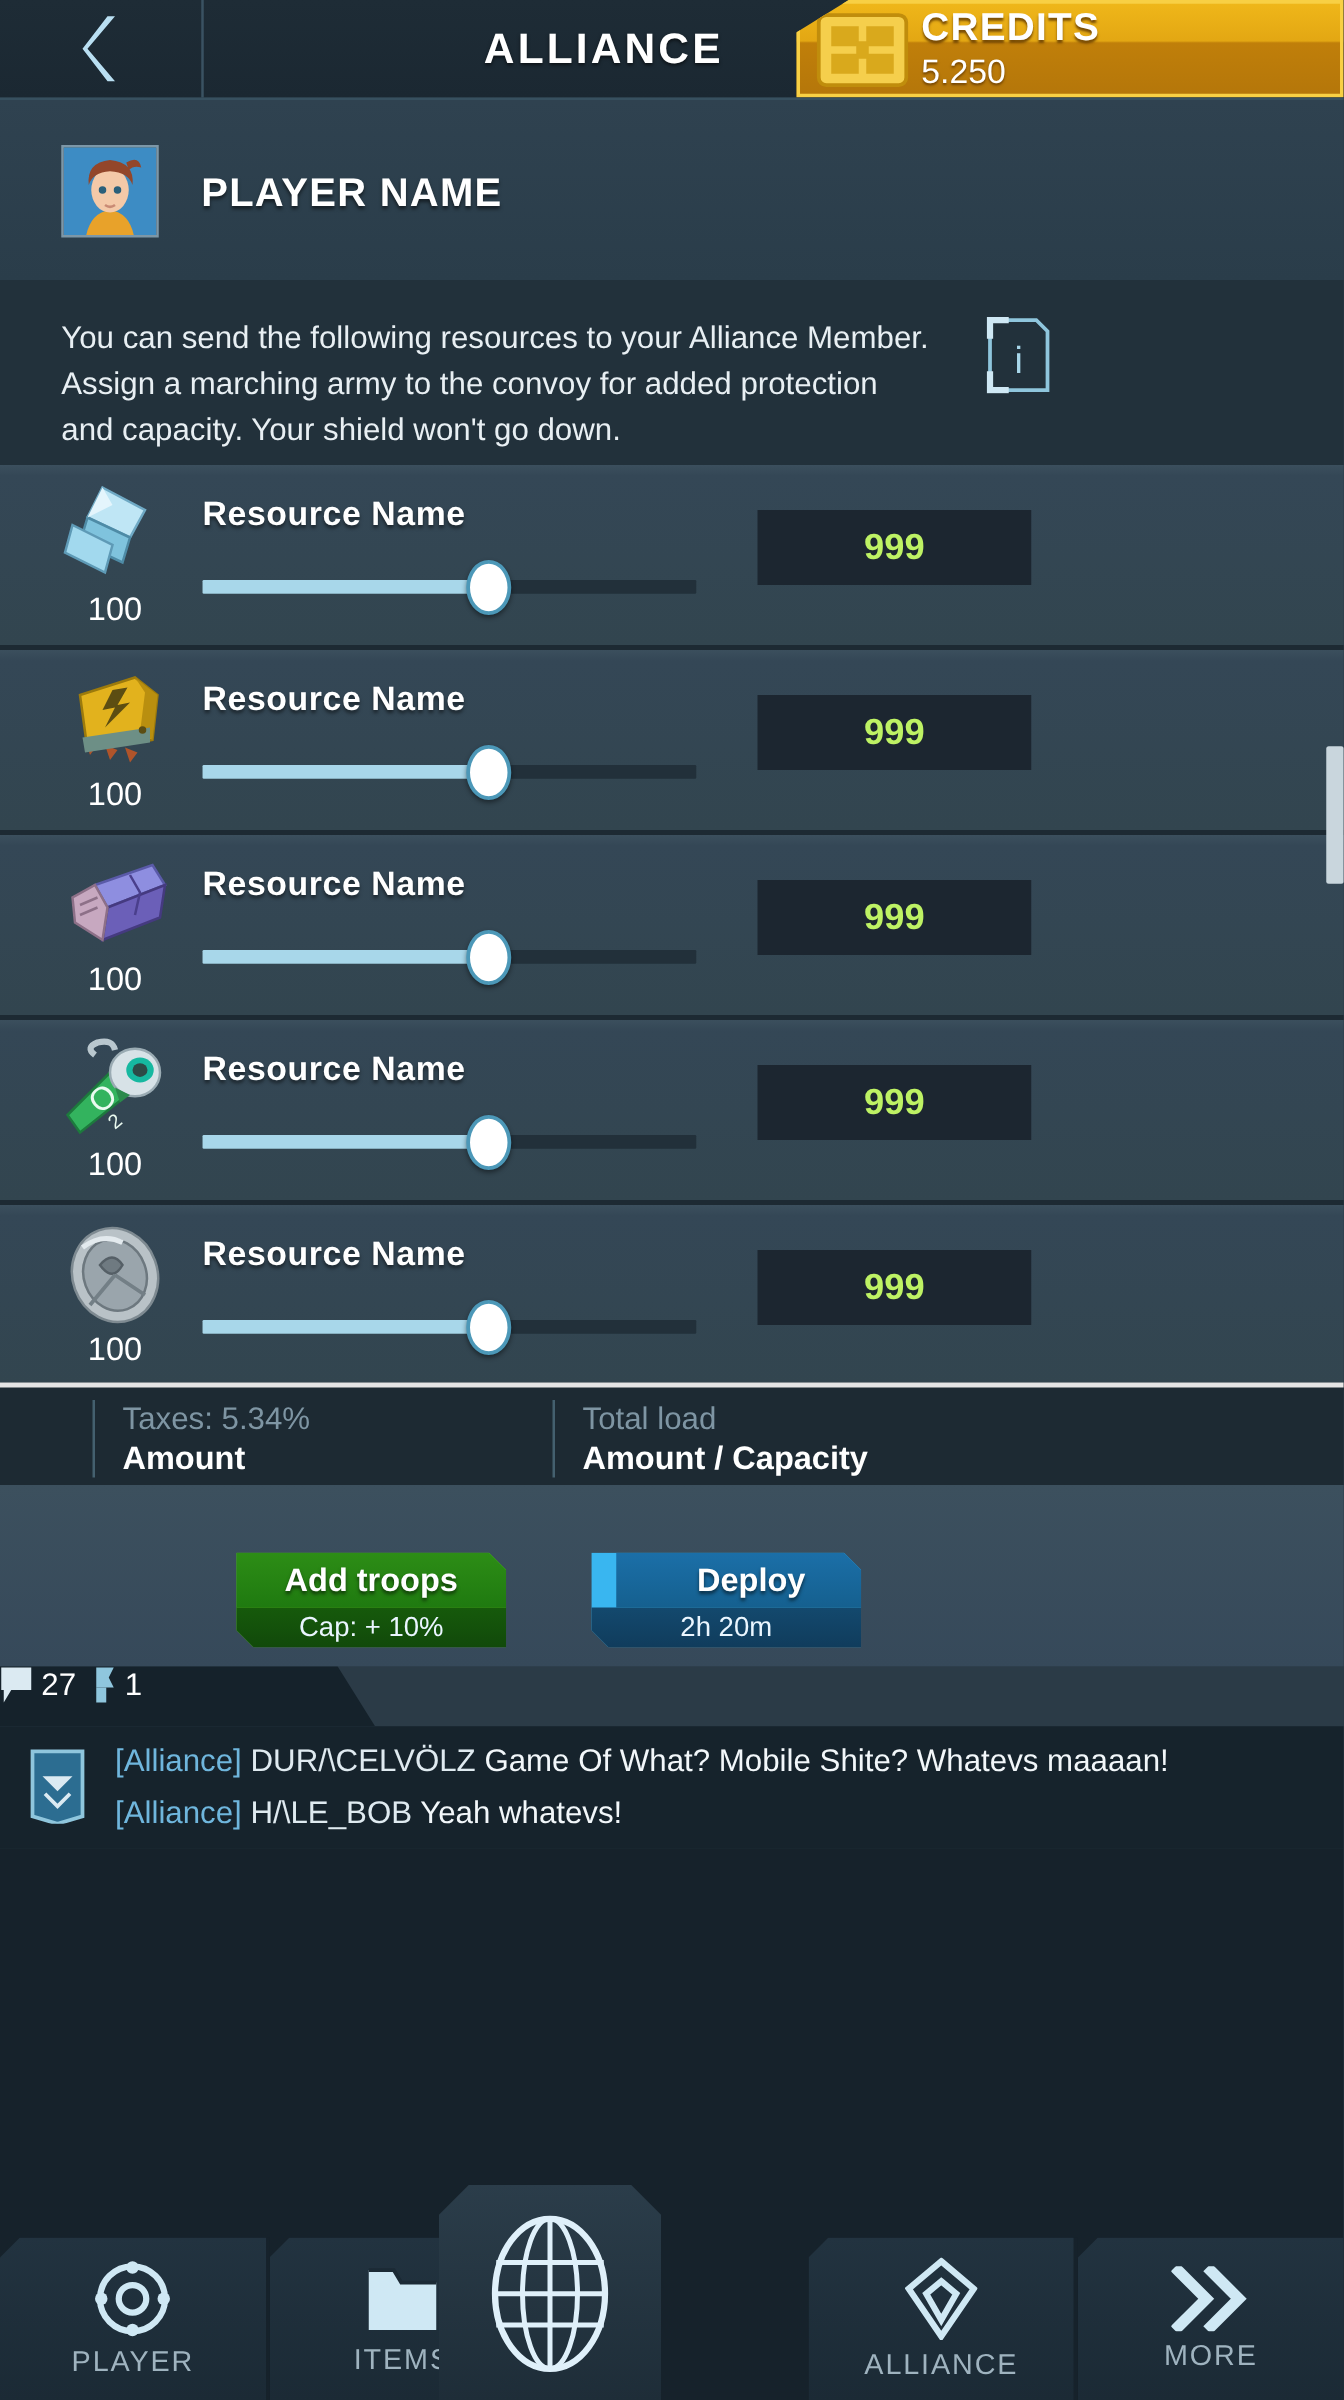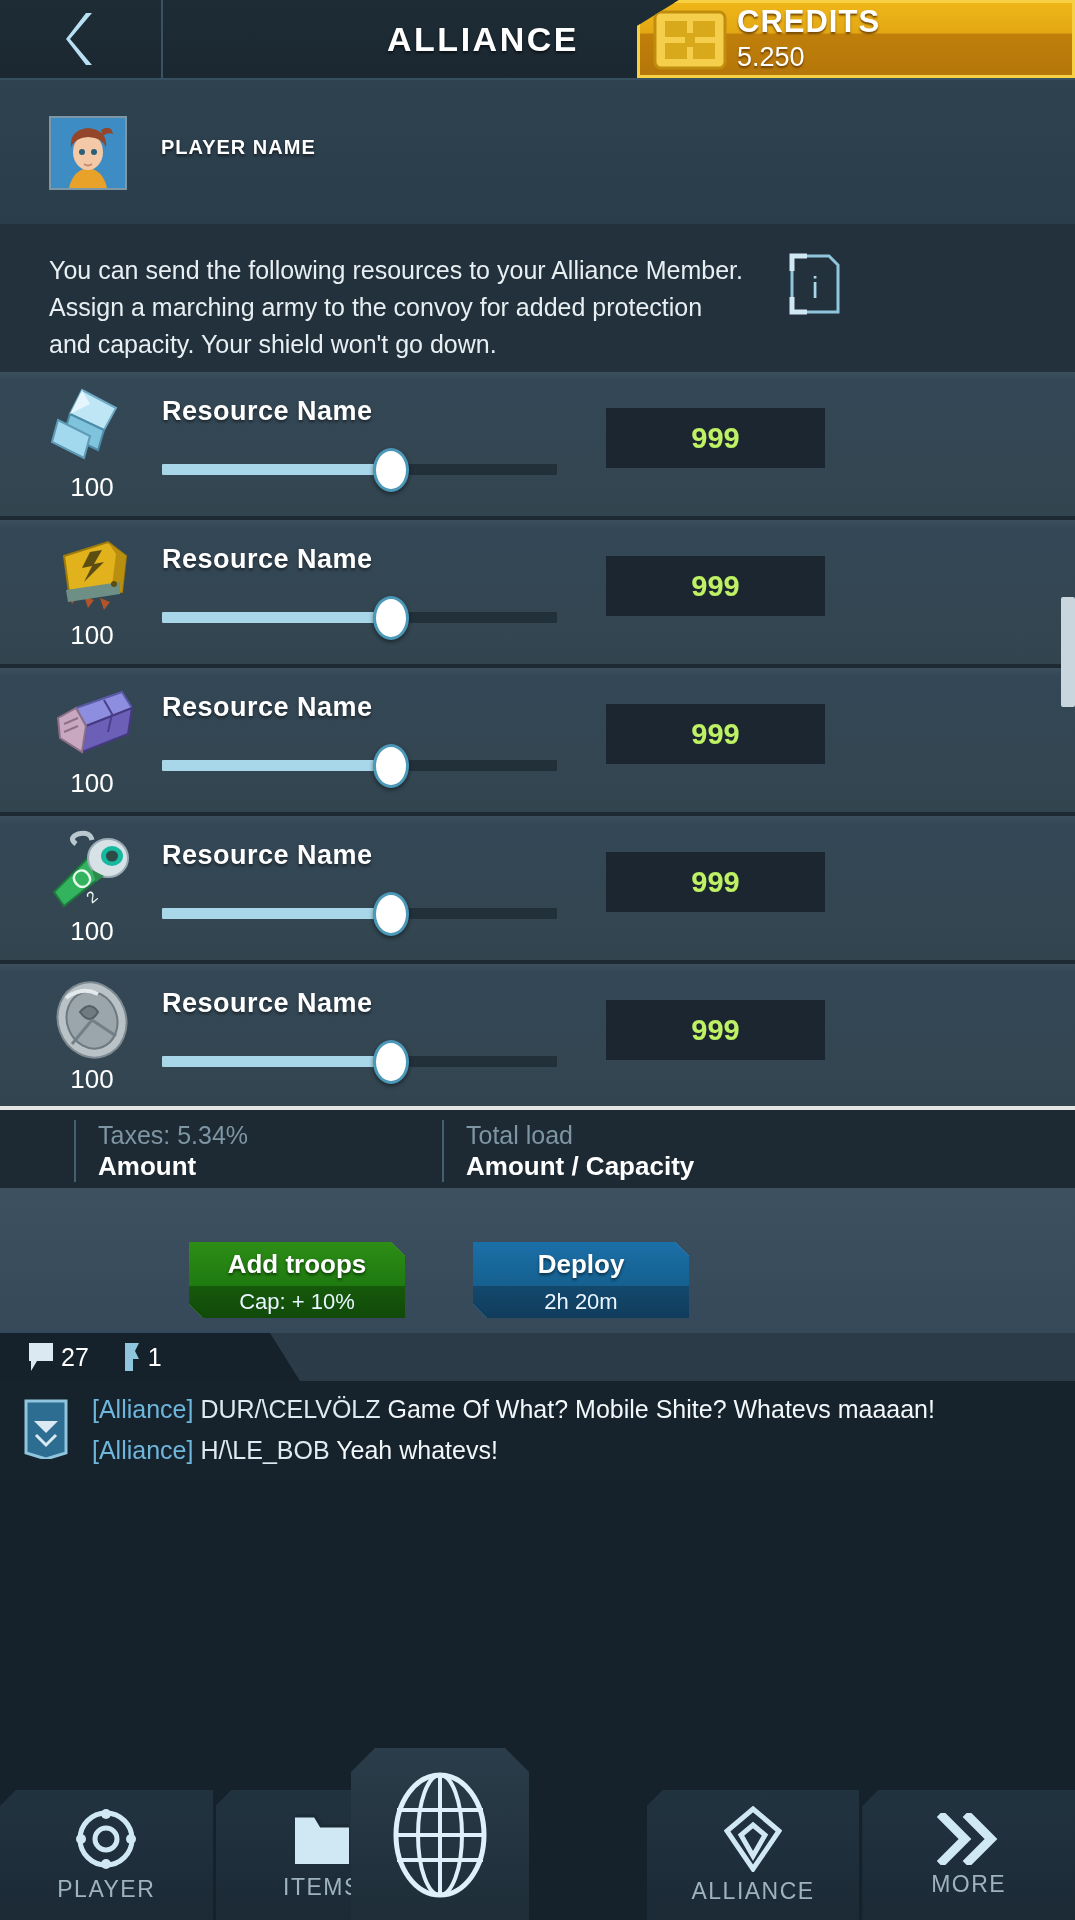--- a/index.html
+++ b/index.html
@@ -62,21 +62,21 @@
   }
   .avatar {
     position: absolute; left: 49px; top: 36px; width: 78px; height: 74px;
     border: 2px solid #7d97a7;
     background: linear-gradient(180deg,#3e8ec4 0%,#2f79ae 100%);
     overflow: hidden;
   }
   .avatar svg { display: block; }
   .player-name {
     position: absolute; left: 161px; top: 56px;
-    color: #ffffff; font-size: 20px; font-weight: bold; letter-spacing: 1px;
+    color: #ffffff; font-size: 32px; font-weight: bold; letter-spacing: 1px;
     text-shadow: 0 2px 3px rgba(0,0,0,.55);
   }
 
   
   .desc-block {
     position: absolute; left: 0; top: 224px; width: 1075px; height: 148px;
     background: #22313b;
   }
   .desc-text {
     position: absolute; left: 49px; top: 28px; width: 700px;
@@ -166,29 +166,29 @@
   }
   .btn .bot {
     position: absolute; left:0; top: 44px; width: 100%; height: 32px;
     display: flex; align-items: center; justify-content: center;
     color: #eaf6ff; font-size: 22px;
   }
   .btn-add { left: 189px; width: 216px; background: #5fd021; }
   .btn-add .top { background: linear-gradient(180deg,#2d8d16 0%,#1f7a10 100%); }
   .btn-add .bot { background: linear-gradient(180deg,#165a0b 0%,#11490a 100%); }
   .btn-deploy { left: 473px; width: 216px; background: #39b6f0; }
-  .btn-deploy .top { background: linear-gradient(180deg,#1b6fa8 0%,#15608f 100%); }
+  .btn-deploy .top { background: linear-gradient(180deg,#1b6fa8 0%,#15608f 100%); margin-left: 20px; }
   .btn-deploy .bot { background: linear-gradient(180deg,#13496e 0%,#103c5c 100%); }
 
   
   .chat-tabs {
     position: absolute; left: 0; top: 1333px; width: 300px; height: 48px;
     background: #15222b;
     clip-path: polygon(0 0, 270px 0, 300px 48px, 0 48px);
-    display: flex; align-items: center; padding-left: 28px; gap: 34px;
+    display: flex; align-items: flex-start; padding-left: 0; gap: 14px;
   }
   .chat-tab { display: flex; align-items: center; gap: 7px; cursor: pointer; }
   .chat-tab span { color: #ffffff; font-size: 25px; }
   .chat-panel {
     position: absolute; left: 0; top: 1381px; width: 1075px; height: 98px;
     background: #16232c;
   }
   .chat-avatar {
     position: absolute; left: 22px; top: 16px; width: 48px; height: 62px;
   }

